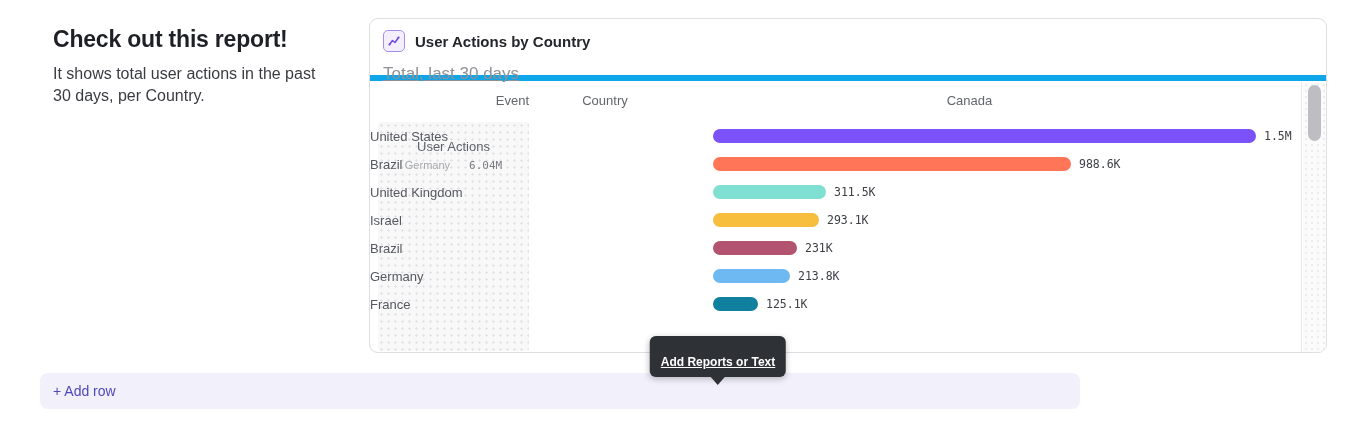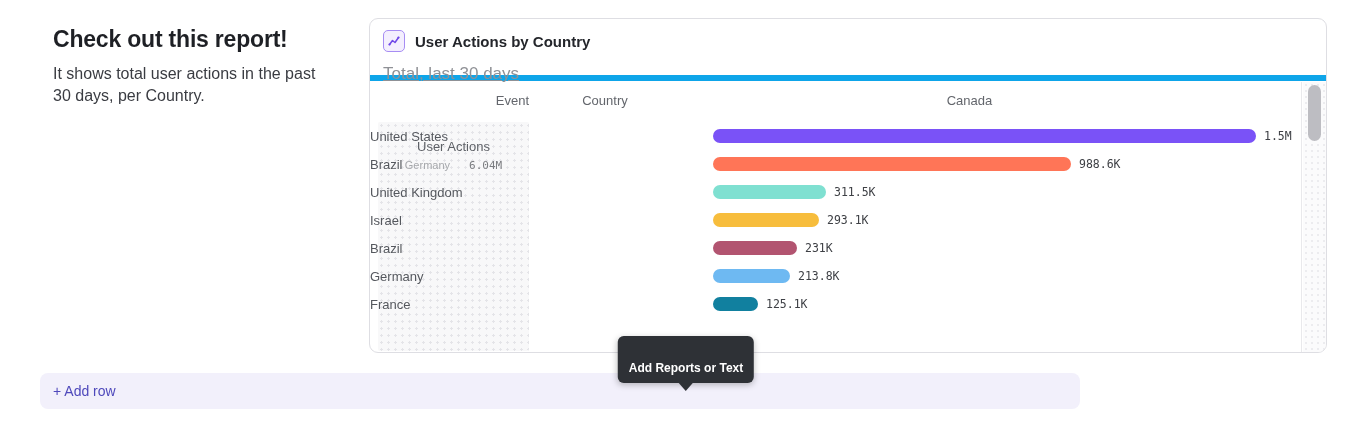--- a/index.html
+++ b/index.html
@@ -49,24 +49,24 @@
 
   
   .scroll-gutter { position:absolute; right:0; top:0; bottom:0; width:23px;
                    background-image:radial-gradient(circle, #ececef 1px, transparent 1.2px);
                    background-size:6px 6px; background-color:#fbfbfc;
                    border-bottom-right-radius:8px; }
   .scroll-thumb { position:absolute; left:5px; top:3px; width:13px; height:56px;
                   background:#bdbdc2; border-radius:7px; }
 
   
-  .tooltip { position:absolute; left:686px; top:336px; transform:translateX(-50%);
+  .tooltip { position:absolute; left:718px; top:336px; transform:translateX(-50%);
              background:#2e3136; color:#ffffff; font-size:12px; font-weight:bold;
-             padding:25px 11px 8px 11px; border-radius:6px; z-index:5; white-space:nowrap;
-             box-shadow:0 2px 6px rgba(0,0,0,0.25); }
+             padding:19px 11px 8px 11px; border-radius:6px; z-index:5; white-space:nowrap;
+             box-shadow:0 2px 6px rgba(0,0,0,0.25);text-decoration:underline; }
   .tooltip:after { content:""; position:absolute; top:100%; left:50%; margin-left:-7px;
                    border-left:7px solid transparent; border-right:7px solid transparent;
                    border-top:8px solid #2e3136; }
 
   
   .add-row { position:absolute; left:40px; top:373px; width:1040px; height:36px;
              background:#f2f0fb; border-radius:8px; display:flex; align-items:center;
              padding-left:13px; cursor:pointer; }
   .add-row span { font-size:14px; color:#4e48bb; }
 </style>

